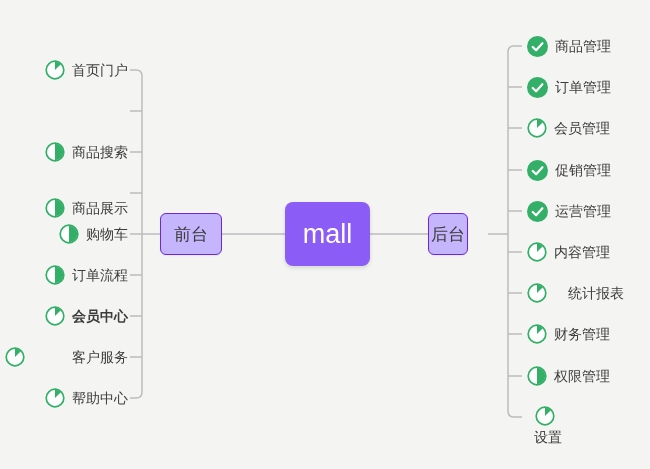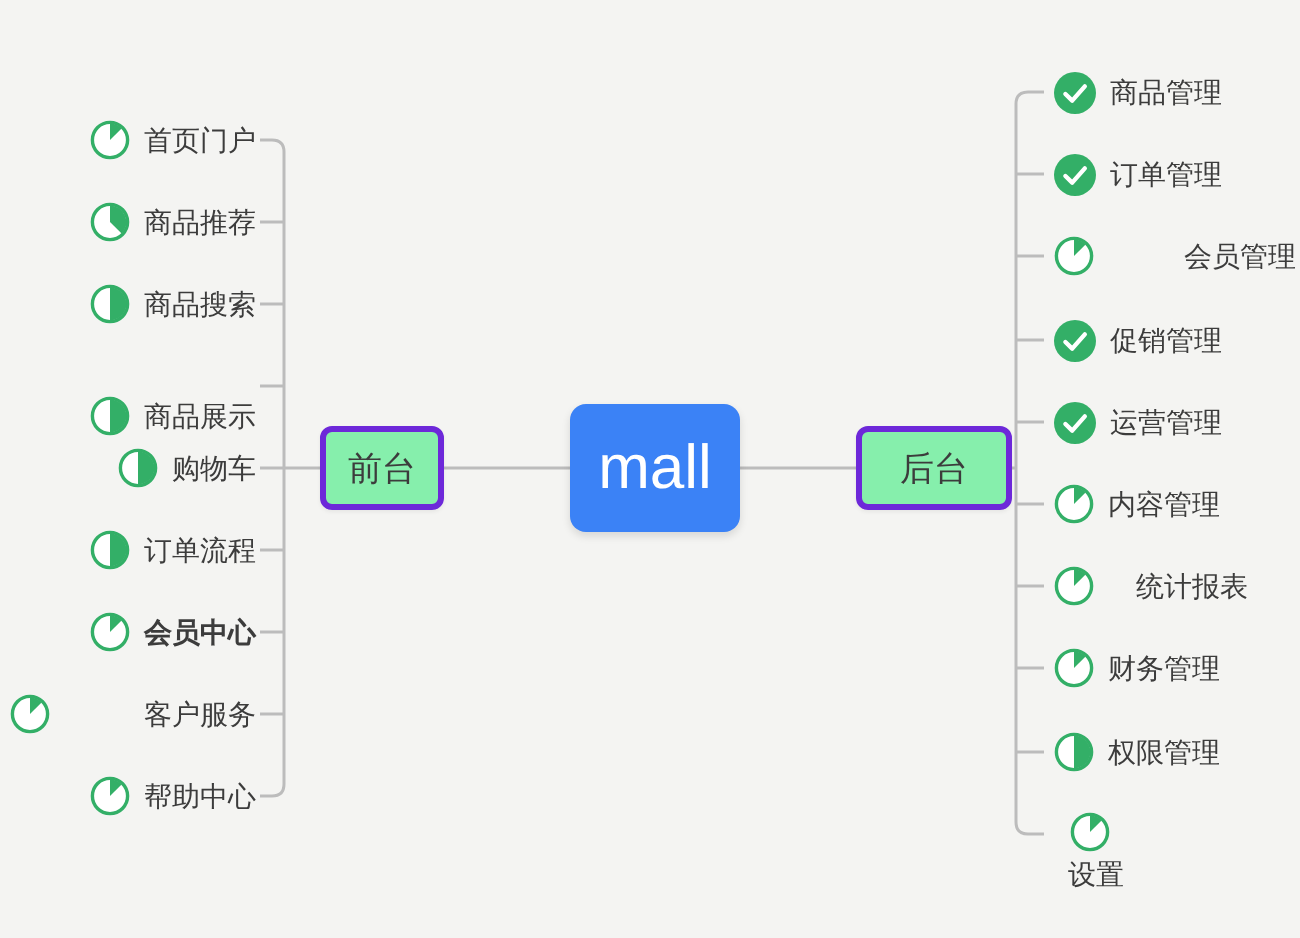--- a/index.html
+++ b/index.html
@@ -36,35 +36,35 @@
     line-height:22px;
   }
   .node{
     position:absolute;
     display:flex;align-items:center;justify-content:center;
     box-sizing:border-box;
     cursor:pointer;
   }
   .branch-node{
     width:62px;height:42px;
-    background:#86efac;
-    border:3px solid #6d28d9;
+    background:#c4b5fd;
+    border:1px solid #6d28d9;
     border-radius:6px;
     box-shadow:0 1px 2px rgba(0,0,0,0.06);
     font-size:17px;color:#3c3c3c;
   }
   .branch-node.front{left:160px;top:213px;}
-  .branch-node.back{left:428px;top:213px;width:78px;}
+  .branch-node.back{left:428px;top:213px;width:40px;}
   .root-node{
     left:285px;top:202px;
     width:85px;height:64px;
-    background:#3b82f6;
+    background:#8b5cf6;
     border-radius:8px;
     box-shadow:0 2px 4px rgba(0,0,0,0.12);
-    font-size:31px;color:#ffffff;
+    font-size:27px;color:#ffffff;
   }
 </style>
 </head>
 <body>
 
 <div class="stage">
 
   <svg class="connectors" width="650" height="469" viewBox="0 0 650 469" fill="none" stroke="#bcbcbc" stroke-width="1.5">
 
     <path d="M130,70 H136 Q142,70 142,76 V392 Q142,398 136,398 H130"></path>
@@ -85,27 +85,20 @@
   </svg>
 
   <div class="col col-left">
       <div class="item-row" style="top: 59px;">
         <svg class="icon" width="20" height="20" viewBox="0 0 20 20">
           <circle cx="10" cy="10" r="8.8" fill="#ffffff" stroke="#33af67" stroke-width="1.7"></circle>
           <path d="M10,10 L10,1.8000000000000007 A8.2,8.2 0 0 1 15.80,4.20 Z" fill="#33af67"></path>
         </svg>
         <span class="item-label">首页门户</span>
       </div>
-      <div class="item-row" style="top: 100px;">
-        <svg class="icon" width="20" height="20" viewBox="0 0 20 20">
-          <circle cx="10" cy="10" r="8.8" fill="#ffffff" stroke="#33af67" stroke-width="1.7"></circle>
-          <path d="M10,10 L10,1.8000000000000007 A8.2,8.2 0 0 1 15.80,15.80 Z" fill="#33af67"></path>
-        </svg>
-        <span class="item-label">商品推荐</span>
-      </div>
       <div class="item-row" style="top: 141px;">
         <svg class="icon" width="20" height="20" viewBox="0 0 20 20">
           <circle cx="10" cy="10" r="8.8" fill="#ffffff" stroke="#33af67" stroke-width="1.7"></circle>
           <path d="M10,10 L10,1.8000000000000007 A8.2,8.2 0 0 1 10.00,18.20 Z" fill="#33af67"></path>
         </svg>
         <span class="item-label">商品搜索</span>
       </div>
       <div class="item-row" style="top: 182px; margin-top: 15px;">
         <svg class="icon" width="20" height="20" viewBox="0 0 20 20">
           <circle cx="10" cy="10" r="8.8" fill="#ffffff" stroke="#33af67" stroke-width="1.7"></circle>
@@ -157,21 +150,21 @@
         </svg>
         <span class="item-label">商品管理</span>
       </div>
       <div class="item-row" style="top: 76px;">
         <svg class="icon" width="21" height="21" viewBox="0 0 21 21">
           <circle cx="10.5" cy="10.5" r="10.5" fill="#33af67"></circle>
           <path d="M5.7,11 L9.1,14.3 L15.4,7.2" stroke="#ffffff" stroke-width="2.2" fill="none" stroke-linecap="round" stroke-linejoin="round"></path>
         </svg>
         <span class="item-label">订单管理</span>
       </div>
-      <div class="item-row" style="top: 117px; gap: 38px;">
+      <div class="item-row" style="top: 117px;">
         <svg class="icon" width="20" height="20" viewBox="0 0 20 20">
           <circle cx="10" cy="10" r="8.8" fill="#ffffff" stroke="#33af67" stroke-width="1.7"></circle>
           <path d="M10,10 L10,1.8000000000000007 A8.2,8.2 0 0 1 15.80,4.20 Z" fill="#33af67"></path>
         </svg>
         <span class="item-label">会员管理</span>
       </div>
       <div class="item-row" style="top: 159px;">
         <svg class="icon" width="21" height="21" viewBox="0 0 21 21">
           <circle cx="10.5" cy="10.5" r="10.5" fill="#33af67"></circle>
           <path d="M5.7,11 L9.1,14.3 L15.4,7.2" stroke="#ffffff" stroke-width="2.2" fill="none" stroke-linecap="round" stroke-linejoin="round"></path>

